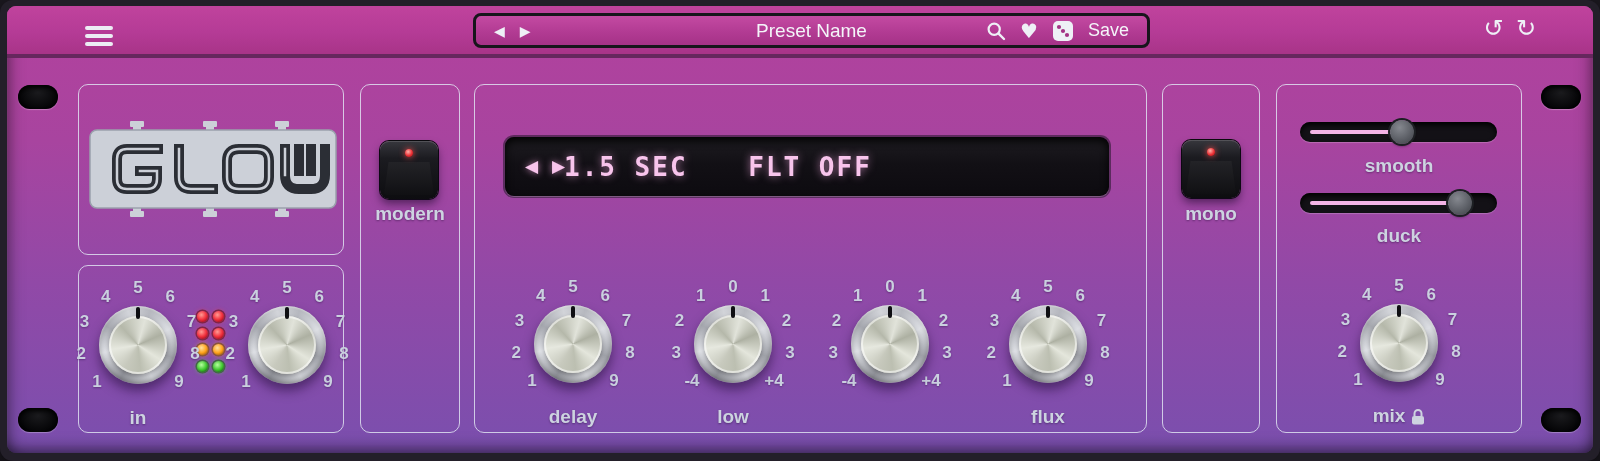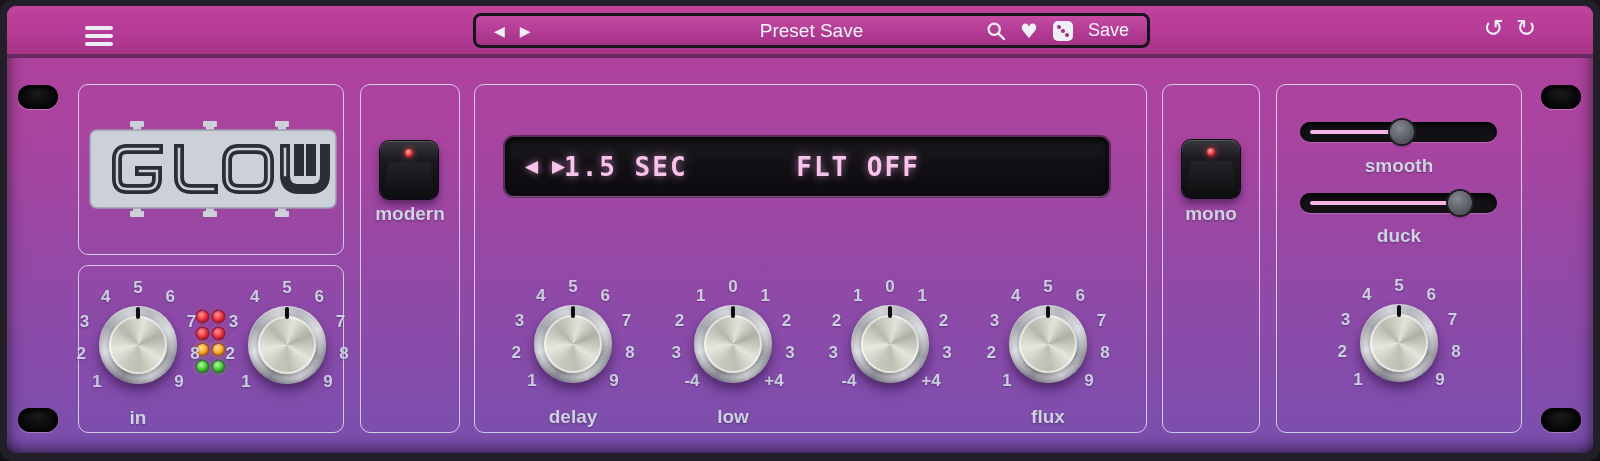--- a/index.html
+++ b/index.html
@@ -106,21 +106,21 @@
       <i></i>
       <i></i>
     </div>
   </div>
 
   <div class="presetbar" style="left:473px;top:13px;">
     <div class="nav-arrows">
       <span class="tri">◀</span>
       <span class="tri">▶</span>
     </div>
-    <div class="preset-title">Preset Save</div>
+    <div class="preset-title">Preset Name</div>
     <div class="preset-right">
       <span class="icon-btn">
         <svg width="20" height="20" viewBox="0 0 20 20">
           <circle cx="8.2" cy="8.2" r="5.6" fill="none" stroke="#eef0f6" stroke-width="2.2"></circle>
           <line x1="12.6" y1="12.6" x2="18" y2="18" stroke="#eef0f6" stroke-width="2.4" stroke-linecap="round"></line>
         </svg>
       </span>
       <span class="icon-btn heart-glyph">♥</span>
       <span class="icon-btn">
         <svg width="22" height="22" viewBox="0 0 22 22">
@@ -180,21 +180,21 @@
       <path d="M199,31 V57 Qไฟ199,71 213,71 H225 Q239,71 239,57 V31 M213,31 V53 M225,31 V53"></path>
     </g>
   </svg>
 
   <div class="lcd">
     <div class="lcd-arrows">
       <span class="lcd-tri">◀</span>
       <span class="lcd-tri">▶</span>
     </div>
     <span class="lcd-val" style="left:20%;">1.5 SEC</span>
-    <span class="lcd-val" style="left:50.5%;margin-left:48px;">FLT OFF</span>
+    <span class="lcd-val" style="left:50.5%;">FLT OFF</span>
   </div>
 
   <div class="push-button" style="left:380px;top:141px;">
     <div class="key-front"></div>
     <div class="led-dot"></div>
   </div>
   <div class="panel-label" style="left:360px;top:203px;width:100px;">modern</div>
 
   <div class="push-button" style="left:1182px;top:140px;">
     <div class="key-front"></div>
@@ -336,20 +336,27 @@
           <span class="tick" style="left: 85px; top: 7px;">5</span>
           <span class="tick" style="left: 117.223px; top: 16.2692px;">6</span>
           <span class="tick" style="left: 138.585px; top: 40.9524px;">7</span>
           <span class="tick" style="left: 141.886px; top: 72.73px;">8</span>
           <span class="tick" style="left: 126.012px; top: 100.891px;">9</span>
         </div>
     <div class="knob-body">
           <div class="cap"></div>
           <div class="pointer"></div>
         </div>
+    <div class="knob-label">
+      <span>mix</span>
+      <svg class="lock-svg" width="14" height="16" viewBox="0 0 14 16">
+        <path d="M3.5 7 V4.5 a3.5 3.5 0 0 1 7 0 V7" fill="none" stroke="#cdd3e0" stroke-width="2"></path>
+        <rect x="1" y="7" width="12" height="8.5" rx="2" fill="#cdd3e0"></rect>
+      </svg>
+    </div>
   </div>
 
   <div class="slider" style="top:122px;">
     <div class="fill" style="width: calc(52% - 10px);"></div>
     <div class="thumb" style="left: calc(52% - 12px);"></div>
   </div>
   <div class="panel-label" style="left:1276px;top:155px;width:246px;">smooth</div>
 
   <div class="slider" style="top:193px;">
     <div class="fill" style="width: calc(81% - 10px);"></div>

